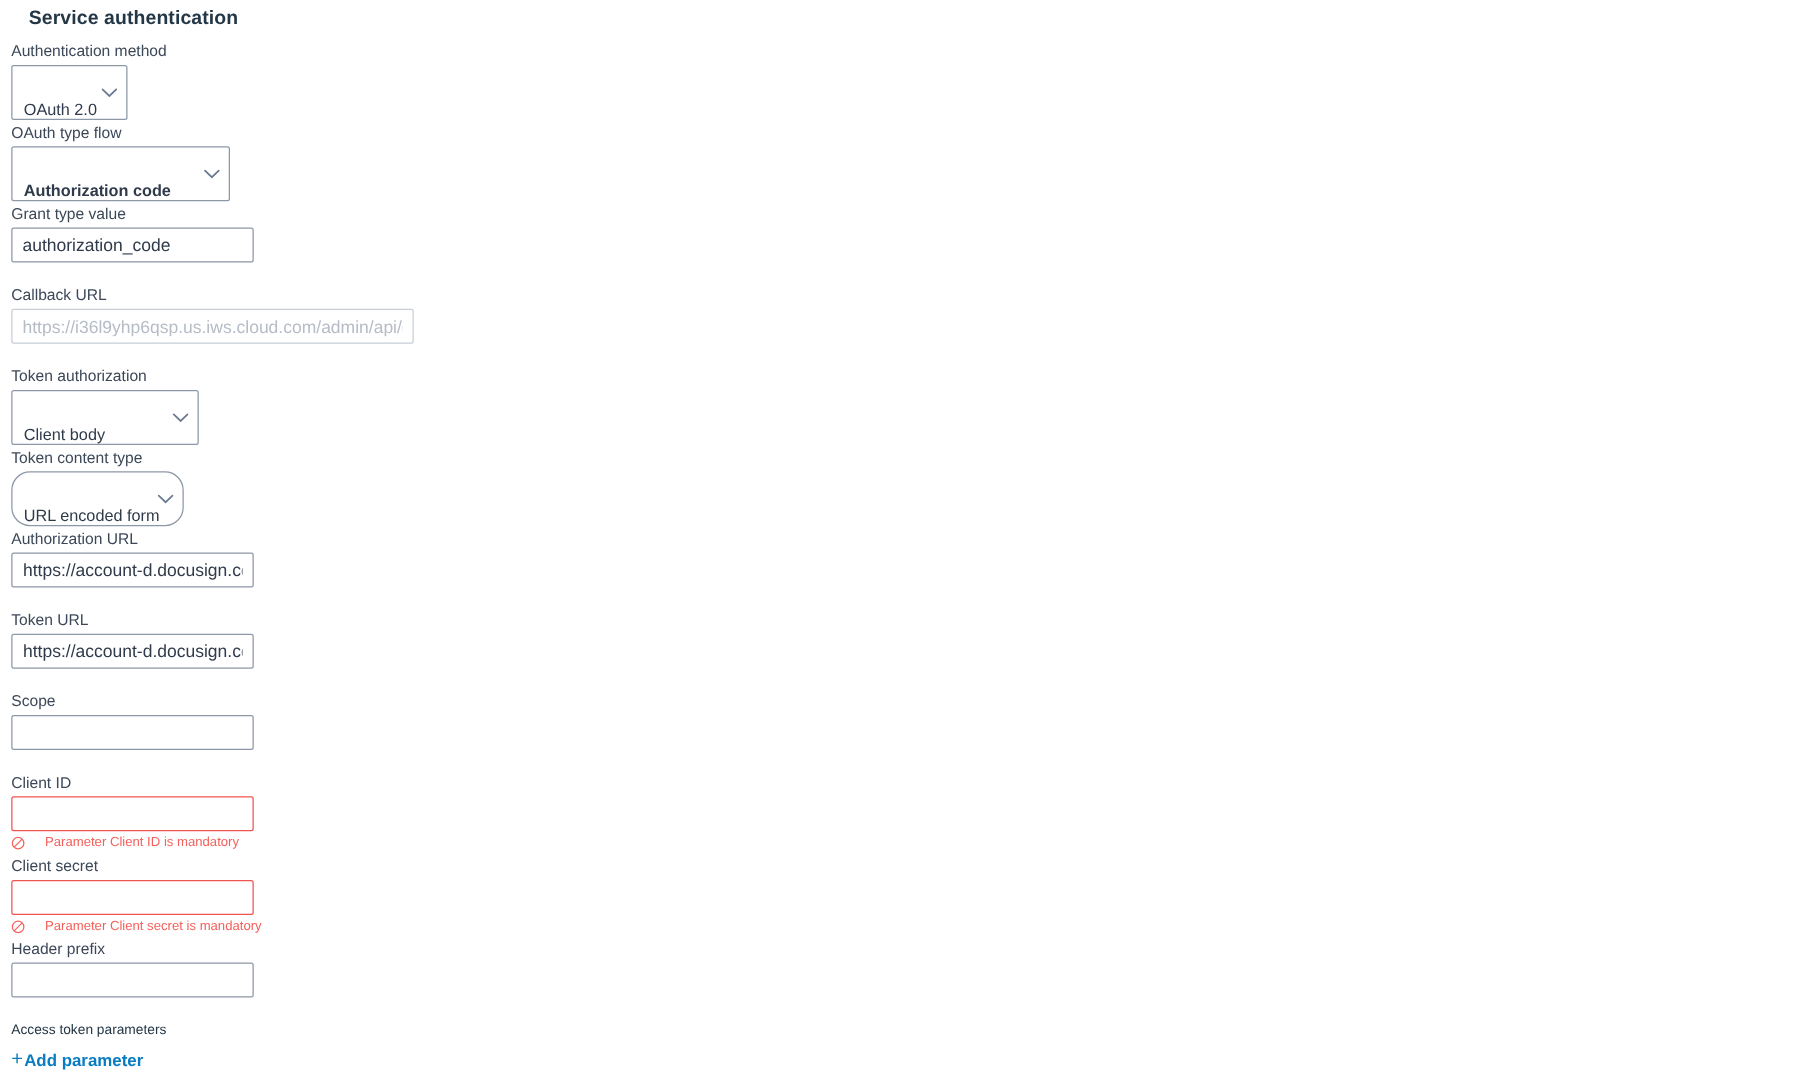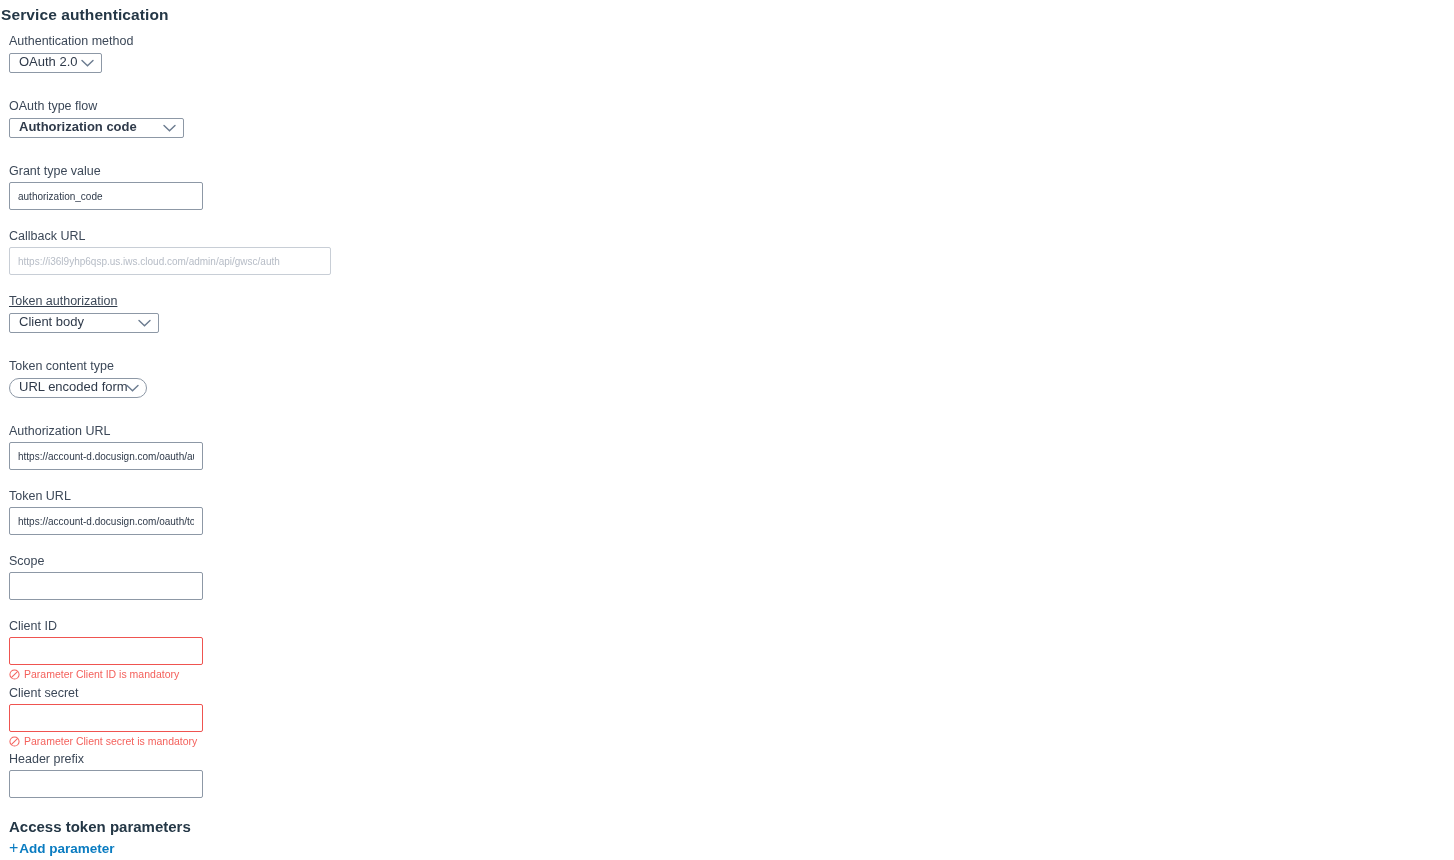--- a/index.html
+++ b/index.html
@@ -15,21 +15,21 @@
     overflow: hidden;
   }
   .page {
     position: relative;
     width: 1454px;
     height: 860px;
     padding: 0;
   }
   .section-title {
     position: absolute;
-    left: 1px;
+    left: 23px;
     top: 6px;
     font-size: 15.5px;
     font-weight: bold;
     color: #243746;
     letter-spacing: 0.1px;
   }
   .field {
     position: absolute;
     left: 9px;
   }
@@ -41,21 +41,21 @@
     margin-bottom: 3px;
     white-space: nowrap;
   }
   .ctrl {
     box-sizing: border-box;
     height: 28px;
     border: 1px solid #8d98a6;
     border-radius: 2px;
     background: #ffffff;
     font-family: "Liberation Sans", sans-serif;
-    font-size: 10px;
+    font-size: 14px;
     color: #2f3a4a;
     padding: 0 8px;
     display: block;
     outline: none;
   }
   .text-input {
     width: 194px;
   }
   .text-input.wide {
     width: 322px;
@@ -69,63 +69,63 @@
   }
   .text-input.error {
     border: 1px solid #ef5350;
   }
   .sel-wrap {
     position: relative;
     display: inline-block;
   }
   .sel {
     box-sizing: border-box;
-    height: 20px;
+    height: 44px;
     border: 1px solid #8d98a6;
     border-radius: 2px;
     background: #ffffff;
     font-size: 13px;
     color: #2f3a4a;
     padding: 0 44px 0 9px;
     display: flex;
-    align-items: flex-start;
+    align-items: flex-end;
     cursor: pointer;
     white-space: nowrap;
   }
   .chev {
     position: absolute;
     right: 8px;
     top: 50%;
     transform: translateY(-50%);
     width: 13px;
     height: 8px;
     pointer-events: none;
   }
   .chev svg { display: block; }
   .err-row {
     display: flex;
     align-items: center;
-    gap: 4px;
+    gap: 16px;
     margin-top: 2px;
     font-size: 10.5px;
     color: #f4615c;
     line-height: 14px;
     white-space: nowrap;
   }
   .err-icon {
     width: 11px;
     height: 11px;
     flex: 0 0 11px;
     display: block;
   }
   .sub-title {
     position: absolute;
     left: 9px;
-    font-size: 15px;
-    font-weight: bold;
+    font-size: 11px;
+    font-weight: normal;
     color: #243746;
   }
   .add-link {
     position: absolute;
     left: 9px;
     display: flex;
     align-items: center;
     font-size: 13.5px;
     font-weight: bold;
     color: #0a7cc1;
@@ -179,21 +179,21 @@
   <div class="field" style="top:163px;">
     <label class="field-label">Grant type value</label>
     <input class="ctrl text-input" type="text" value="authorization_code" style="">
   </div>
 
   <div class="field" style="top:228px;">
     <label class="field-label">Callback URL</label>
     <input class="ctrl text-input wide readonly" type="text" readonly="" placeholder="https://i36l9yhp6qsp.us.iws.cloud.com/admin/api/gwsc/auth" style="">
   </div>
 
-  <div class="field" style="top:293px;text-decoration:underline;">
+  <div class="field" style="top:293px;">
     <label class="field-label">Token authorization</label>
     <div class="sel-wrap">
       <div class="sel" style="width:150px;">
         <span>Client body</span>
       </div>
       <span class="chev">
         <svg viewBox="0 0 13 8" width="13" height="8">
             <path d="M1 1.5 L6.5 6.8 L12 1.5" fill="none" stroke="#6b7b8f" stroke-width="1.4" stroke-linecap="round"></path>
           </svg>
       </span>

